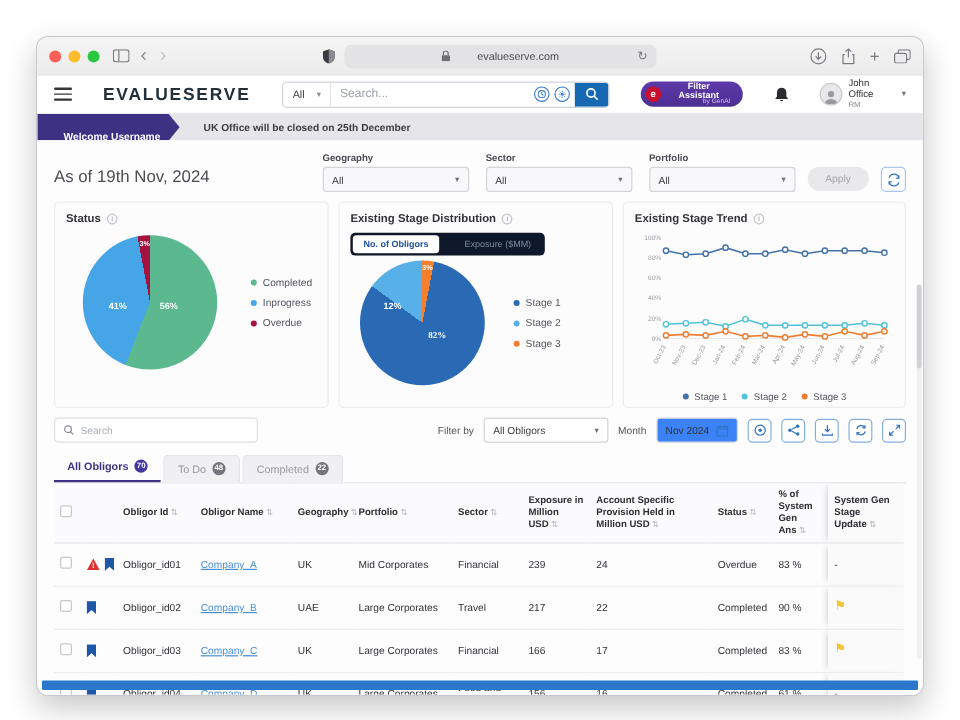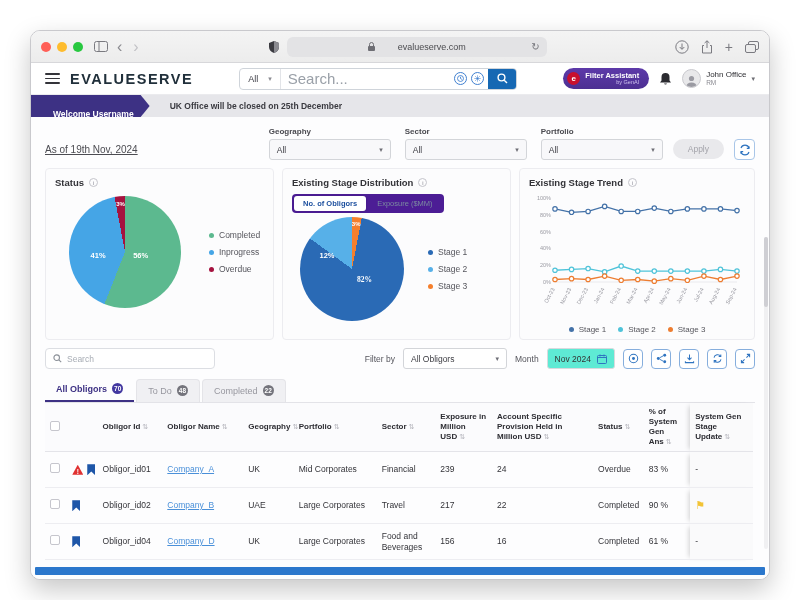--- a/index.html
+++ b/index.html
@@ -18,29 +18,29 @@
   .nav-arrow { font-size:16px; color:#8b8b90; padding:0 2px; }
   .url-zone { flex:1; display:flex; justify-content:center; align-items:center; gap:8px; }
   .url-pill { width:260px; height:20px; background:#e3e3e5; border-radius:6px; display:flex; align-items:center;
               justify-content:center; gap:23px; font-size:9px; color:#4c4c50; position:relative; }
   .url-refresh { position:absolute; right:7px; font-size:10px; color:#76767c; }
   .chrome-right { display:flex; gap:12px; align-items:center; }
   svg.ic { display:block; }
 
   
   .app-header { height:32px; background:#fff; border-bottom:1px solid #ebebee; display:flex; align-items:center;
-                padding:0 14px; gap:10px; flex:0 0 auto; }
+                padding:0 14px; gap:26px; flex:0 0 auto; }
   .hamburger { display:flex; flex-direction:column; gap:2.5px; width:15px; cursor:pointer; }
   .hamburger i { height:1.8px; background:#34343a; border-radius:1px; display:block; }
   .logo { font-size:14.5px; font-weight:bold; letter-spacing:1.5px; color:#21303b; }
   .search-group { margin-left:auto; margin-right:auto; display:flex; align-items:center; border:1px solid #cfd4da;
                   border-radius:4px; height:22px; width:278px; background:#fff; overflow:hidden; }
   .scope { display:flex; align-items:center; gap:10px; font-size:9px; color:#3c3c44; padding:0 8px; border-right:1px solid #e2e4e8; height:100%; }
   .scope .caret{ font-size:7px; color:#8b8b92; }
-  .search-input { flex:1; border:none; outline:none; font-size:15px; color:#333; padding:0 7px; min-width:0; }
+  .search-input { flex:1; border:none; outline:none; font-size:10px; color:#333; padding:0 7px; min-width:0; }
   .search-input::placeholder { color:#9aa0a8; }
   .mini-round { width:13px; height:13px; border-radius:50%; border:1px solid #3f7fd0; color:#3f7fd0; font-size:7px;
                 display:flex; align-items:center; justify-content:center; margin-right:4px; flex:0 0 auto; }
   .search-btn { width:28px; height:100%; background:#1668b3; border:none; display:flex; align-items:center; justify-content:center; }
   .assistant { display:flex; align-items:center; gap:5px; background:linear-gradient(#5d3aa9,#4c2f92); border-radius:11px;
                height:21px; padding:0 10px 0 4px; border:none; }
   .assistant .alogo { width:13px; height:13px; border-radius:50%; background:#c8102e; color:#fff; font-size:8px; font-weight:bold;
                       display:flex; align-items:center; justify-content:center; }
   .assistant .atext { display:flex; flex-direction:column; line-height:1; align-items:flex-start; }
   .assistant .atext b { color:#fff; font-size:7.5px; font-weight:bold; }
@@ -54,53 +54,53 @@
 
   
   .notice { height:22px; background:#e6e6ea; display:flex; align-items:center; flex:0 0 auto; }
   .notice-badge { background:#3d3184; color:#fff; font-size:8.5px; font-weight:bold; height:100%; display:flex; align-items:center;
                   padding:16px 16px 0 22px; clip-path:polygon(0 0,calc(100% - 9px) 0,100% 50%,calc(100% - 9px) 100%,0 100%); }
   .notice-msg { font-size:8.5px; color:#3a3a40; margin-left:20px; font-weight:bold; }
 
   
   .content { flex:1; background:#fdfdfe; padding:8px 14px 0 14px; position:relative; overflow:hidden; }
   .filter-row { display:flex; align-items:flex-end; gap:10px; padding:2px 0 8px 0; }
-  .asof { font-size:10px; color:#4c4c52; margin-bottom:5px; margin-right:auto;text-decoration:underline; }
+  .asof { font-size:14px; color:#4c4c52; margin-bottom:5px; margin-right:auto; }
   .fgroups { display:flex; gap:14px; align-items:flex-end; }
   .fgroup label { display:block; font-size:8px; font-weight:bold; color:#4a4a50; margin-bottom:3px; }
   .selbox { width:122px; height:21px; border:1px solid #d3d5d9; border-radius:3px; background:#f8f8fa; display:flex;
             align-items:center; justify-content:space-between; padding:0 7px; font-size:8.5px; color:#3c3c42; }
   .selbox .caret { font-size:7px; color:#6e6e76; }
   .apply-btn { background:#e9e9ec; color:#a3a3aa; border:none; border-radius:11px; font-size:8.5px; height:20px; padding:0 15px; margin-bottom:1px; }
   .swap-btn { width:21px; height:21px; border:1px solid #a9c6e8; border-radius:4px; background:#fff; display:flex; align-items:center; justify-content:center; }
 
   .cards { display:flex; gap:8px; }
   .card { flex:1; background:#fcfcfd; border:1px solid #ececf0; border-radius:4px; height:172px; padding:8px 9px; position:relative; }
   .card-title { font-size:9.5px; font-weight:bold; color:#333338; display:flex; align-items:center; gap:5px; }
   .info-i { width:9px; height:9px; border:1px solid #c4c4cb; border-radius:50%; color:#b3b3bb; font-size:6px;
             display:inline-flex; align-items:center; justify-content:center; font-style:normal; }
   .pie-flex { display:flex; align-items:center; margin-top:8px; gap:6px; }
   .pie { border-radius:50%; position:relative; flex:0 0 auto; }
   .pie-label { position:absolute; transform:translate(-50%,-50%); color:#fff; font-size:7.5px; font-weight:bold; }
   .legend { display:flex; flex-direction:column; gap:7px; }
   .legend-item { display:flex; align-items:center; gap:5px; font-size:8.5px; color:#55555c; }
   .dot { width:5px; height:5px; border-radius:50%; flex:0 0 auto; }
-  .toggle { display:inline-flex; background:#4c1d95; border-radius:4px; padding:2px; margin-top:6px; gap:2px; }
+  .toggle { display:inline-flex; background:#0f172a; border-radius:4px; padding:2px; margin-top:6px; gap:12px; }
   .toggle button { border:none; font-size:7.5px; padding:3px 9px; border-radius:3px; background:transparent; color:#7c8ba1; }
   .toggle button.active { background:#fff; color:#1c4f9e; font-weight:bold; box-shadow:0 0 2px rgba(0,0,0,.15); }
   .trend-legend { display:flex; justify-content:center; gap:12px; margin-top:1px; }
   .trend-legend .legend-item { font-size:8px; }
 
   .controls { display:flex; align-items:center; margin-top:8px; gap:4px; }
   .tbl-search { width:170px; height:21px; border:1px solid #dcdee3; border-radius:4px; background:#fff; display:flex; align-items:center; padding:0 7px; gap:5px; }
   .tbl-search input { border:none; outline:none; font-size:8.5px; flex:1; min-width:0; color:#333; }
   .tbl-search input::placeholder { color:#a8adb5; }
   .ctrl-label { font-size:8.5px; color:#55555c; }
   .controls .right { margin-left:auto; display:flex; align-items:center; gap:8px; }
-  .month-box { height:21px; border:1px solid #d8dade; border-radius:3px; background:#5eead4; display:flex; align-items:center; gap:6px; padding:0 7px; font-size:8.5px; color:#333; }
+  .month-box { height:21px; border:1px solid #d8dade; border-radius:3px; background:#3b82f6; display:flex; align-items:center; gap:6px; padding:0 7px; font-size:8.5px; color:#333; }
   .act-btn { width:20px; height:20px; border:1px solid #86aedd; border-radius:4px; background:#fff; display:flex; align-items:center; justify-content:center; }
 
   .tabs { display:flex; margin-top:9px; border-bottom:1px solid #e3e3e8; align-items:flex-end; gap:2px; }
   .tab { font-size:9px; padding:5px 11px 6px 11px; display:flex; align-items:center; gap:5px; border-radius:4px 4px 0 0; }
   .tab.inactive { background:#f0f0f3; border:1px solid #e4e4e8; border-bottom:none; color:#97979f; }
   .tab.active { color:#3d3184; font-weight:bold; border-bottom:2.5px solid #3d3184; background:transparent; }
   .badge { min-width:11px; height:11px; border-radius:6px; color:#fff; font-size:6.5px; display:inline-flex; align-items:center; justify-content:center; padding:0 2px; font-weight:bold; }
   .badge.active-b { background:#4338a0; } .badge.inactive-b { background:#74747c; }
 
   table.tbl { width:708px; border-collapse:collapse; table-layout:fixed; }
@@ -537,20 +537,34 @@
               <td>Travel</td>
               <td>217</td>
               <td>22</td>
               <td>Completed</td>
               <td>90 %</td>
               <td class="sticky"><span class="flag-glyph">⚑</span></td>
             </tr>
             <tr>
               <td><span class="checkbox"></span></td>
               <td class="iconcell"><span class="bookmark"></span></td>
+              <td>Obligor_id03</td>
+              <td><span class="co-link">Company_C</span></td>
+              <td>UK</td>
+              <td>Large Corporates</td>
+              <td>Financial</td>
+              <td>166</td>
+              <td>17</td>
+              <td>Completed</td>
+              <td>83 %</td>
+              <td class="sticky"><span class="flag-glyph">⚑</span></td>
+            </tr>
+            <tr>
+              <td><span class="checkbox"></span></td>
+              <td class="iconcell"><span class="bookmark"></span></td>
               <td>Obligor_id04</td>
               <td><span class="co-link">Company_D</span></td>
               <td>UK</td>
               <td>Large Corporates</td>
               <td>Food and Beverages</td>
               <td>156</td>
               <td>16</td>
               <td>Completed</td>
               <td>61 %</td>
               <td class="sticky">-</td>

